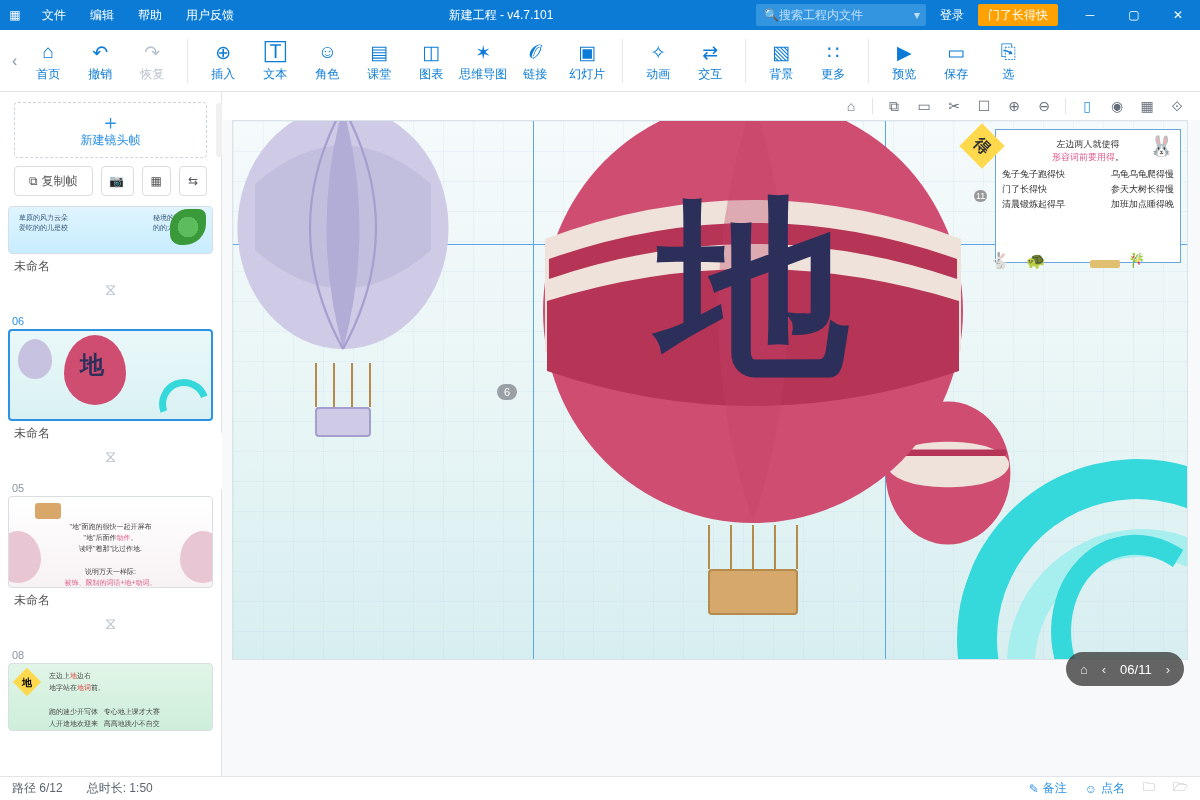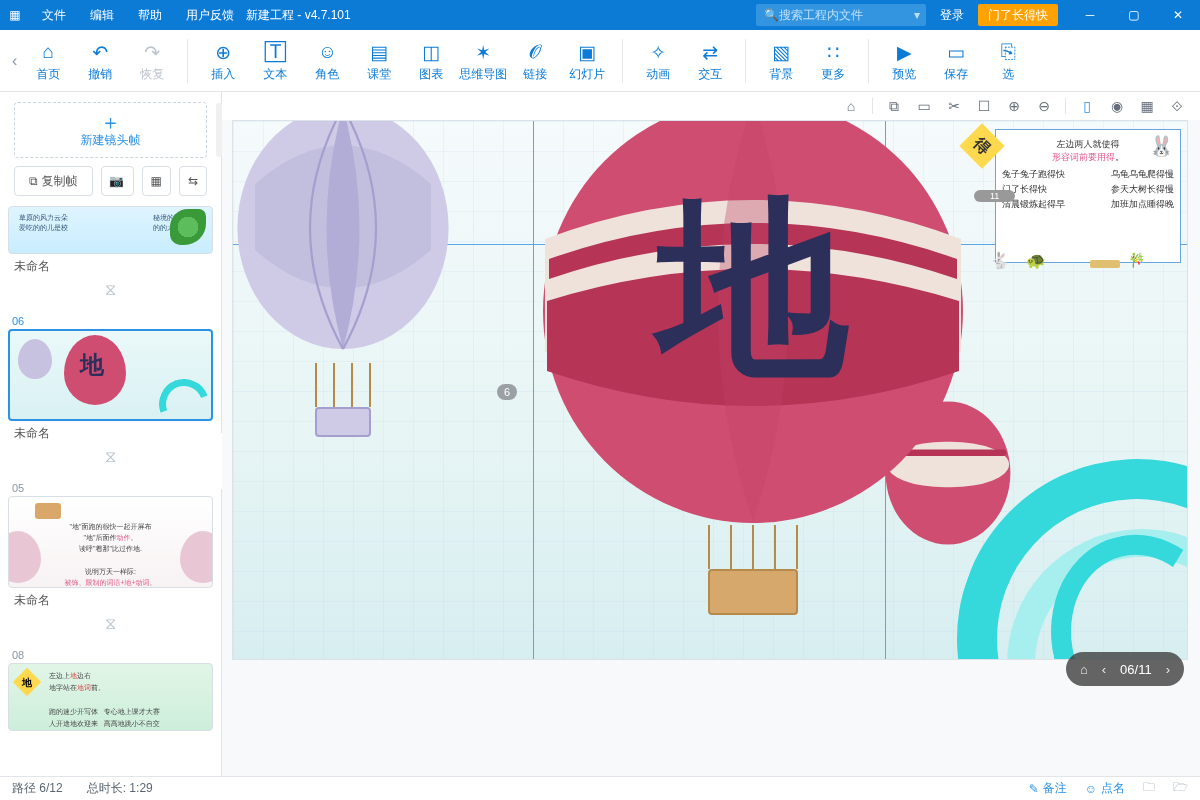--- a/index.html
+++ b/index.html
@@ -1,21 +1,21 @@
 <!DOCTYPE html>
 <html><head>
 <meta charset="utf-8">
 <style>
 *{margin:0;padding:0;box-sizing:border-box;font-family:"Microsoft YaHei",sans-serif;-webkit-font-smoothing:antialiased}
 html,body{width:1200px;height:800px;overflow:hidden;background:#fff}
 .titlebar{height:30px;background:#0b7bd6;display:flex;align-items:center;color:#fff;font-size:12px}
 .titlebar .logo{width:30px;display:flex;justify-content:center}
 .titlebar .menu{display:flex;gap:0}
 .titlebar .menu span{padding:0 12px;cursor:pointer}
-.titlebar .title{flex:1;color:#fff}
+.titlebar .title{flex:1;text-align:center;color:#fff}
 .titlebar .search{display:flex;align-items:center;background:#3394e0;height:22px;border-radius:2px;padding:0 8px;color:#bde0fb;width:170px;position:relative}
 .titlebar .search input{background:transparent;border:none;outline:none;color:#fff;font-size:12px;flex:1;margin-left:0}
 .titlebar .search input::placeholder{color:#bde0fb}
 .titlebar .search .chev{position:absolute;right:6px}
 .titlebar .login{padding:0 14px}
 .titlebar .upgrade{background:#ffa200;height:22px;display:flex;align-items:center;padding:0 10px;border-radius:2px;margin-right:10px}
 .titlebar .winbtns{display:flex}
 .titlebar .winbtns div{width:44px;height:30px;display:flex;align-items:center;justify-content:center}
 .toolbar{height:62px;background:#fff;border-bottom:1px solid #e1e4e8;display:flex;align-items:center;padding:0 8px;gap:2px;overflow:hidden}
 .toolbar .sep{width:1px;height:44px;background:#e6e9ec;margin:0 8px}
@@ -326,21 +326,21 @@
                 <span></span>
                 <span></span>
               </div>
               <div class="box"></div>
             </div>
         </div>
 
         <div class="infobox">
           <div class="de">得</div>
           <div style="text-align:center;margin-bottom:4px"><span>左边两人就使得</span><br><span class="hl">形容词前要用</span><span class="hl">得</span>。</div>
-          <div style="position:absolute;left:-22px;top:60px;background:#999;color:#fff;border-radius:9px;padding:1px 16px;font-size:9px">11</div>
+          <div style="position:absolute;left:-22px;top:60px;background:#999;color:#fff;border-radius:9px;padding:1px 2px;font-size:9px">11</div>
           <div class="row">
               <span>兔子兔子跑得快</span>
               <span>乌龟乌龟爬得慢</span>
             </div>
           <div class="row">
               <span>门了长得快</span>
               <span>参天大树长得慢</span>
             </div>
           <div class="row">
               <span>清晨锻炼起得早</span>
@@ -359,21 +359,21 @@
         <span class="pi">‹</span>
         <span>06/11</span>
         <span class="pi">›</span>
       </div>
     </div>
   </div>
 </div>
 
 <div class="statusbar">
   <span class="sp">路径 6/12</span>
-  <span class="sp">总时长: 1:29</span>
+  <span class="sp">总时长: 1:50</span>
   <div class="right">
     <span class="act">
         <span>✎</span>
         <span>备注</span>
       </span>
     <span class="act">
         <span>☺</span>
         <span>点名</span>
       </span>
     <span class="ic">🗀</span>

